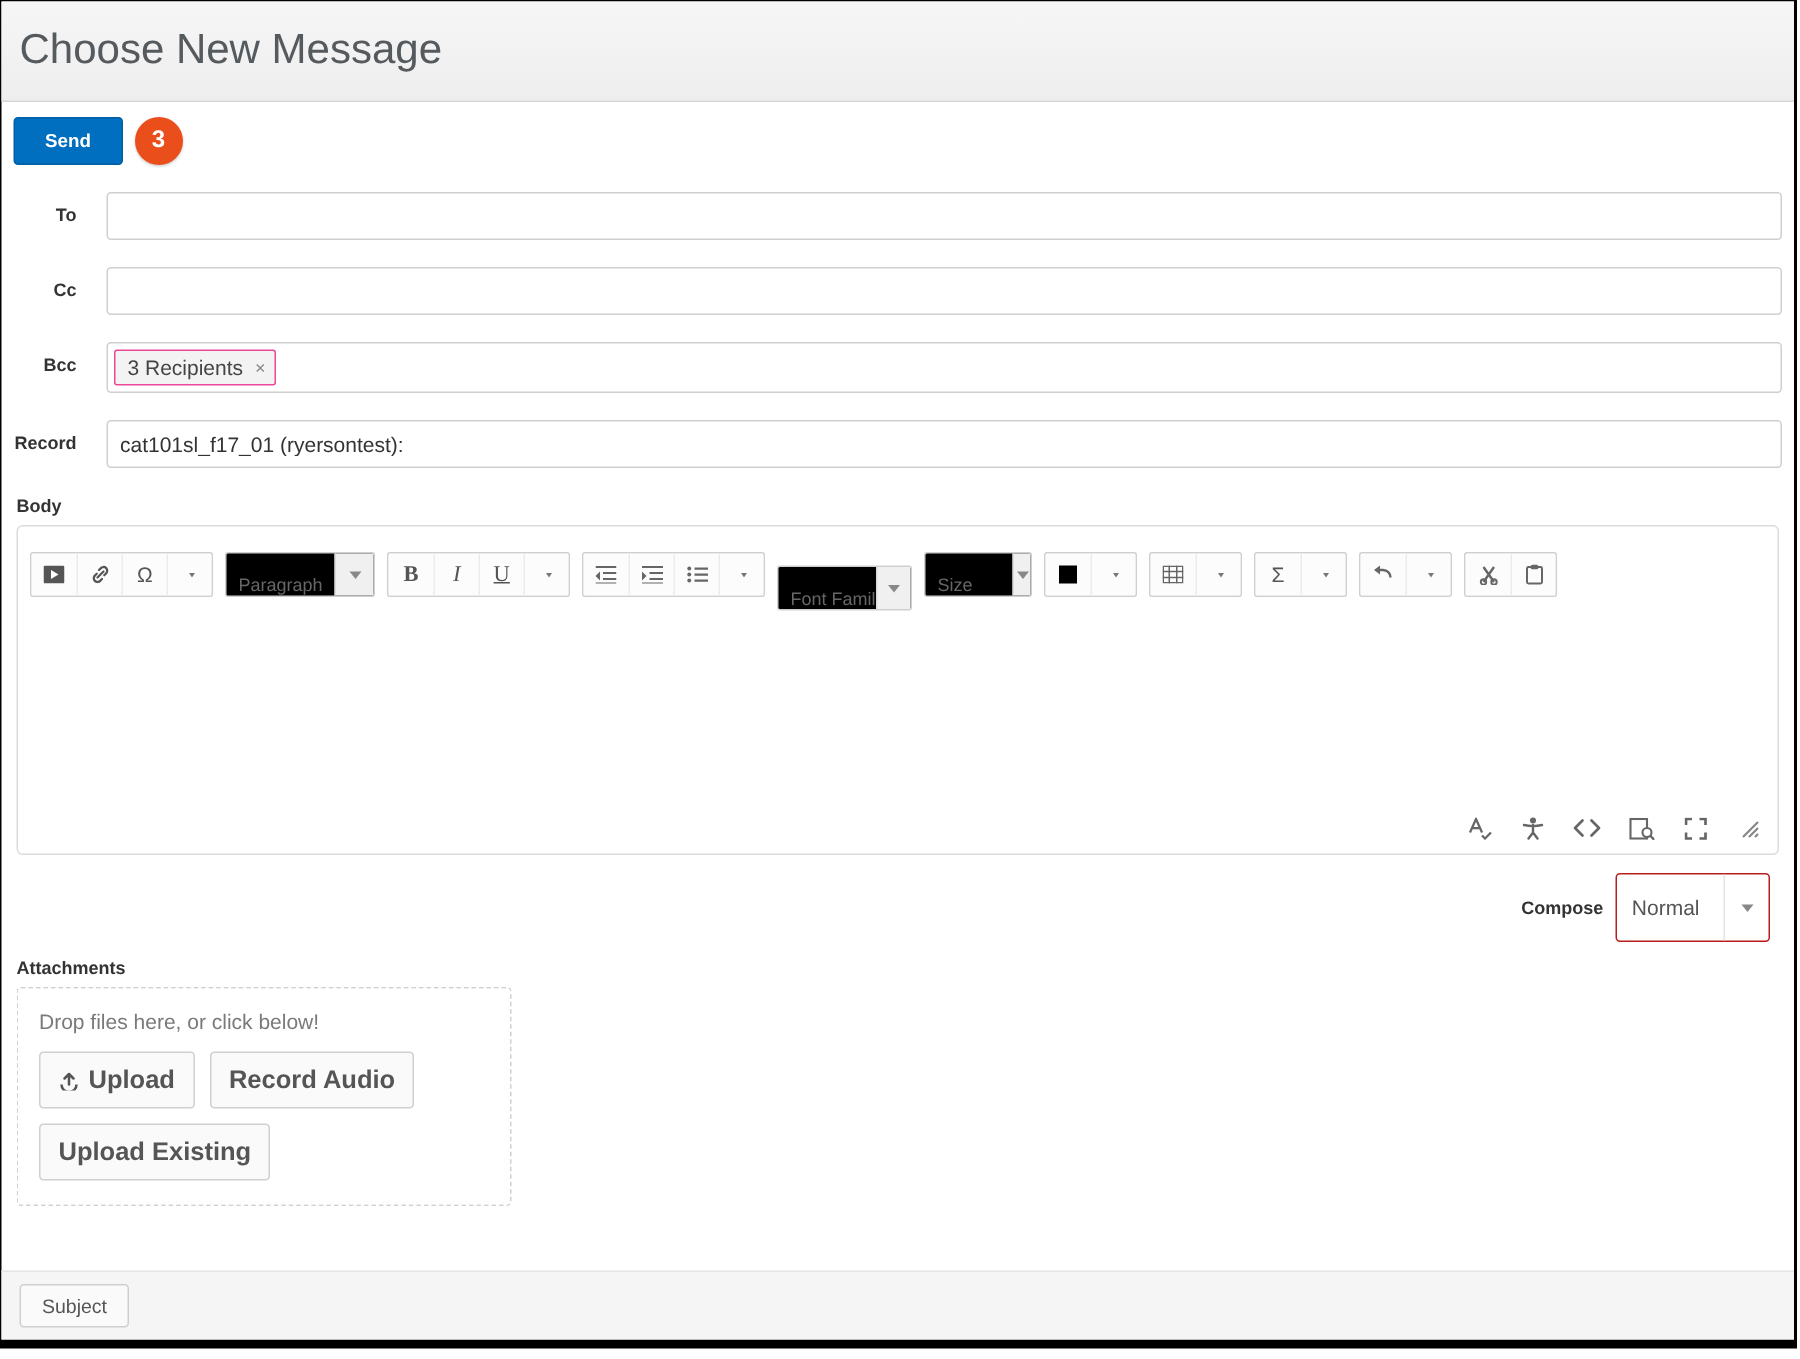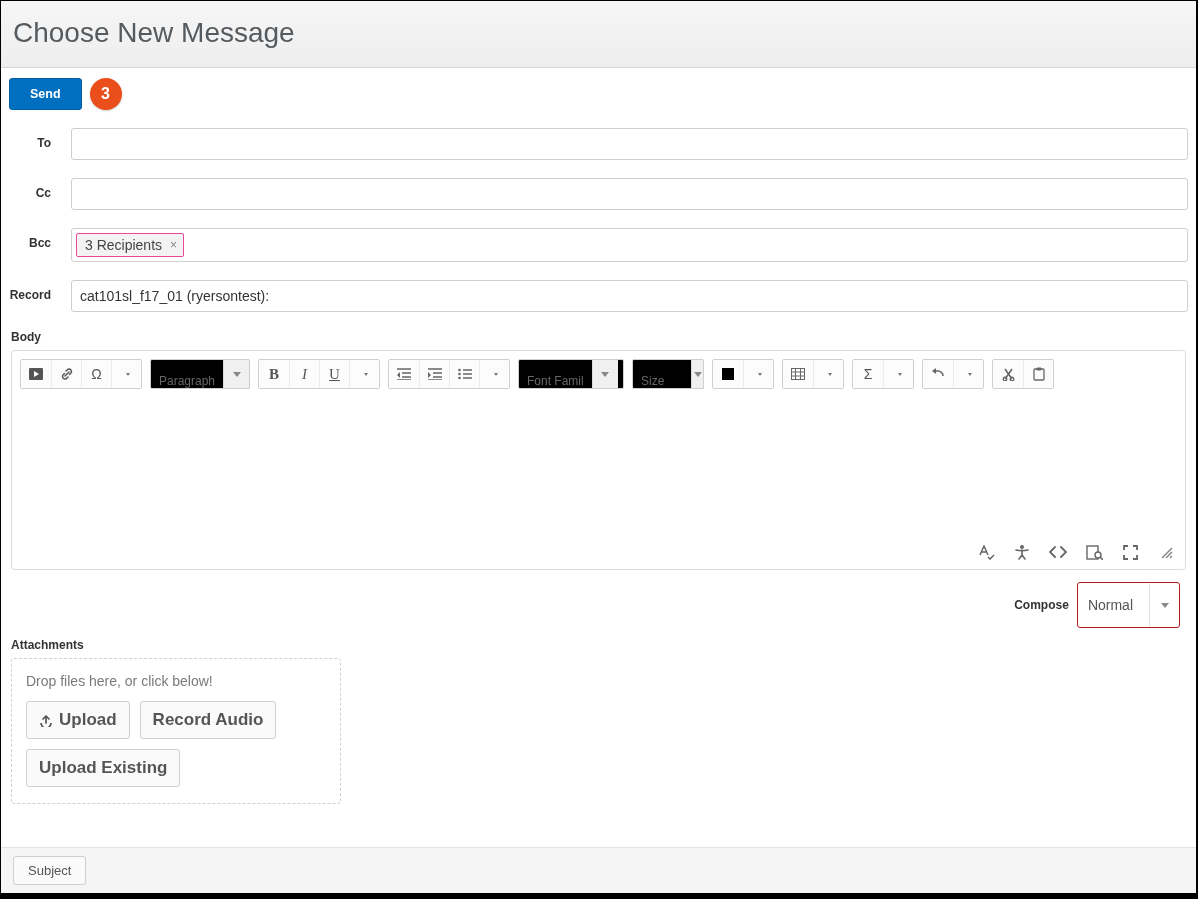--- a/index.html
+++ b/index.html
@@ -290,21 +290,21 @@
             <svg width="14" height="12" viewBox="0 0 14 12">
                 <circle cx="1.5" cy="2" r="1.3" fill="#666"></circle>
                 <circle cx="1.5" cy="6" r="1.3" fill="#666"></circle>
                 <circle cx="1.5" cy="10" r="1.3" fill="#666"></circle>
                 <path d="M5 2h9M5 6h9M5 10h9" stroke="#666" stroke-width="1.5"></path>
               </svg>
           </div>
           <div class="tb-btn caret"></div>
         </div>
 
-        <div class="tb-sel" style="width:106px;">
+        <div class="tb-sel" style="width:90px;margin-top:18px;">
           <span class="lbl">Font Famil</span>
           <span class="dd"></span>
         </div>
         <div class="tb-sel" style="width:72px;">
           <span class="lbl">Size</span>
           <span class="dd"></span>
         </div>
 
         <div class="tb-group">
           <div class="tb-btn">

